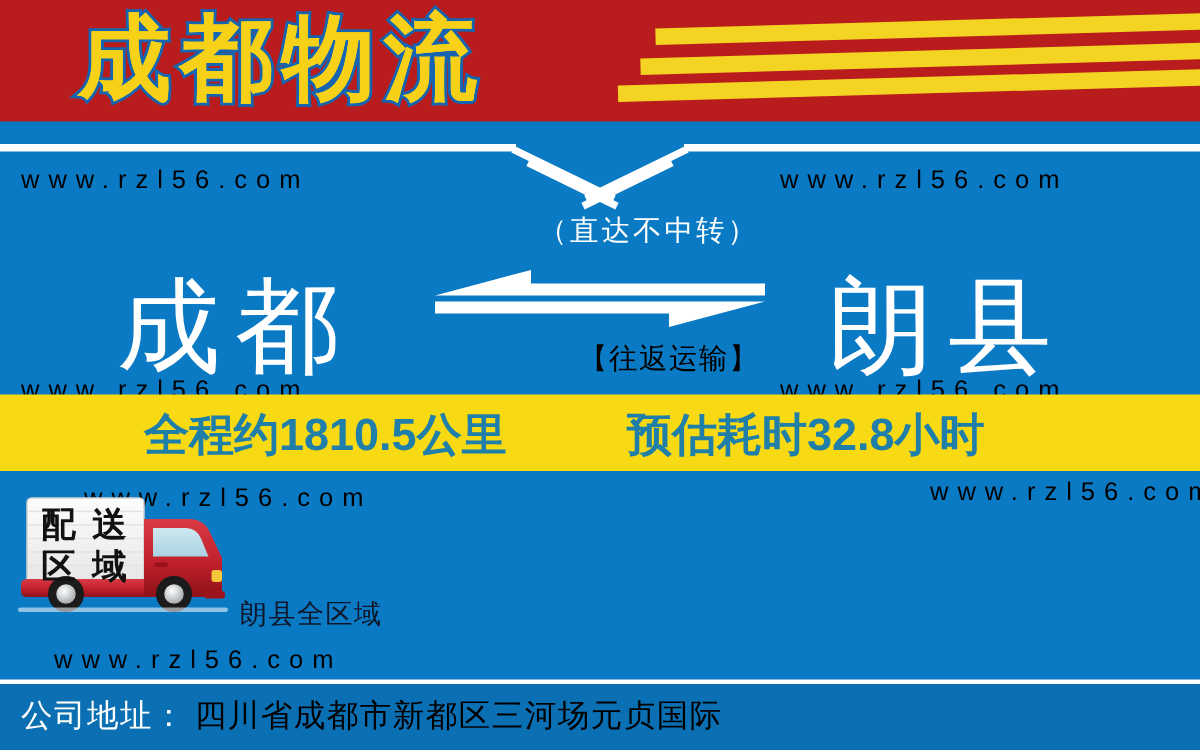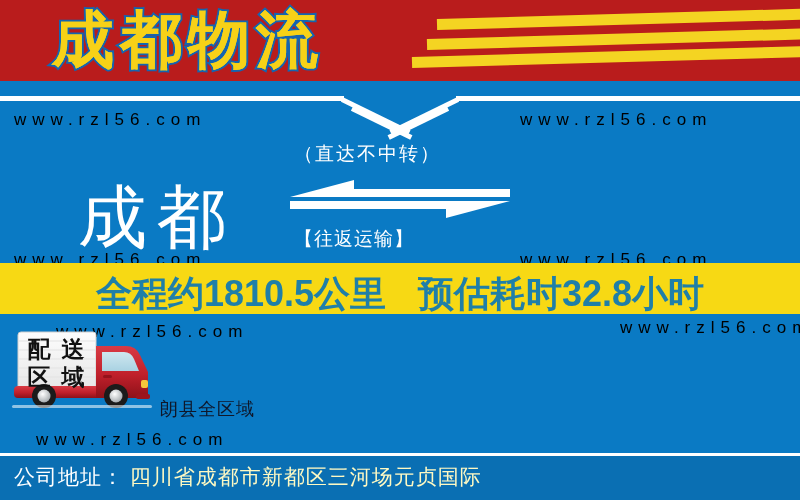--- a/index.html
+++ b/index.html
@@ -111,33 +111,33 @@
   }
   .city-origin { left: 78px;  top: 172px; }
   .city-dest   { left: 553px; top: 172px; }
 
   
   .note-top {
     position: absolute;
     left: 294px;
     top: 141px;
     width: 212px;
-    text-align: left;
+    text-align: right;
     color: #ffffff;
     font-size: 19px;
     letter-spacing: 2px;
     white-space: nowrap;
   }
   .note-bottom {
     position: absolute;
     left: 294px;
     top: 226px;
     width: 212px;
-    text-align: left;
-    color: #ffffff;
+    text-align: right;
+    color: #000000;
     font-size: 19px;
     letter-spacing: 1px;
     white-space: nowrap;
   }
   .arrow-wrap {
     position: absolute;
     left: 286px;
     top: 178px;
     width: 228px;
     height: 42px;
@@ -149,21 +149,21 @@
     left: 0;
     top: 263px;
     width: 800px;
     height: 51px;
     background: #f7d914;
   }
   .band-text {
     position: absolute;
     top: 270px;
     color: #1f7fa8;
-    font-size: 36px;
+    font-size: 30px;
     font-weight: bold;
     letter-spacing: 0px;
     white-space: nowrap;
   }
   .band-distance { left: 96px; }
   .band-duration { left: 418px; }
 
   
   .truck {
     position: absolute;
@@ -211,21 +211,21 @@
     box-sizing: border-box;
   }
   .addr-inner {
     position: absolute;
     left: 14px;
     top: 463px;
     white-space: nowrap;
     font-size: 21px;
   }
   .addr-label { color: #ffffff; letter-spacing: 1px; }
-  .addr-value { color: #fef9c3; letter-spacing: 1px; }
+  .addr-value { color: #000000; letter-spacing: 1px; }
 </style>
 </head>
 <body>
 
 <div id="banner">
 
   <div class="header">
     <div class="brand-title">成都物流</div>
     <div class="brand-title-fill">成都物流</div>
 
@@ -249,20 +249,21 @@
       <div class="wm" style="left: 14px; top: 110px;">www.rzl56.com</div>
       <div class="wm" style="left: 520px; top: 110px;">www.rzl56.com</div>
       <div class="wm" style="left: 14px; top: 250px;">www.rzl56.com</div>
       <div class="wm" style="left: 520px; top: 250px;">www.rzl56.com</div>
       <div class="wm" style="left: 56px; top: 322px;">www.rzl56.com</div>
       <div class="wm" style="left: 620px; top: 318px;">www.rzl56.com</div>
       <div class="wm" style="left: 36px; top: 430px;">www.rzl56.com</div>
     </div>
 
   <div class="city city-origin">成都</div>
+  <div class="city city-dest">朗县</div>
 
   <div class="note-top">（直达不中转）</div>
 
   <div class="arrow-wrap">
     <svg width="228" height="42" viewBox="0 0 228 42" xmlns="http://www.w3.org/2000/svg">
 
       <path d="M4 19 L68 2 L68 11 L224 11 L224 19 Z" fill="#ffffff"></path>
 
       <path d="M224 23 L160 40 L160 31 L4 31 L4 23 Z" fill="#ffffff"></path>
     </svg>

